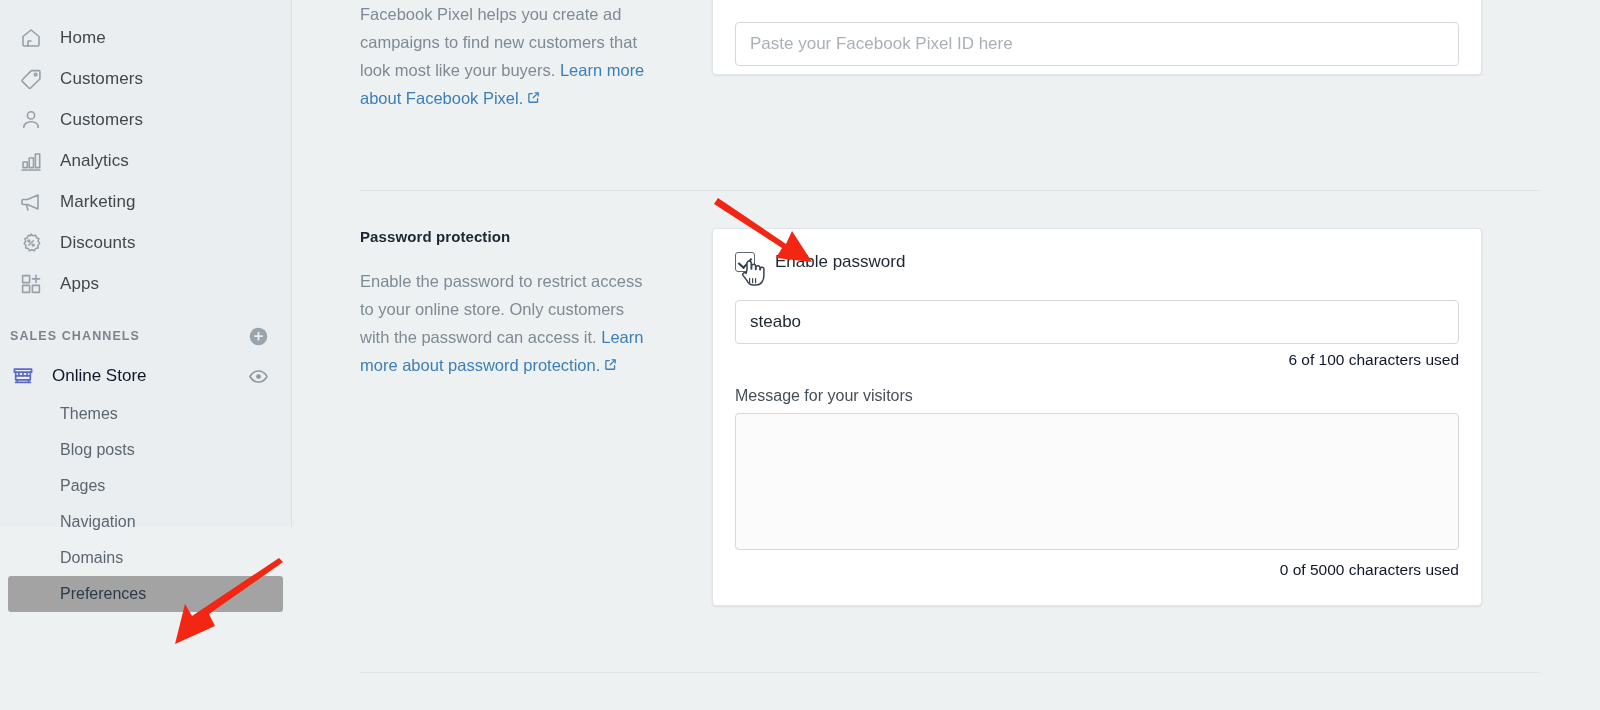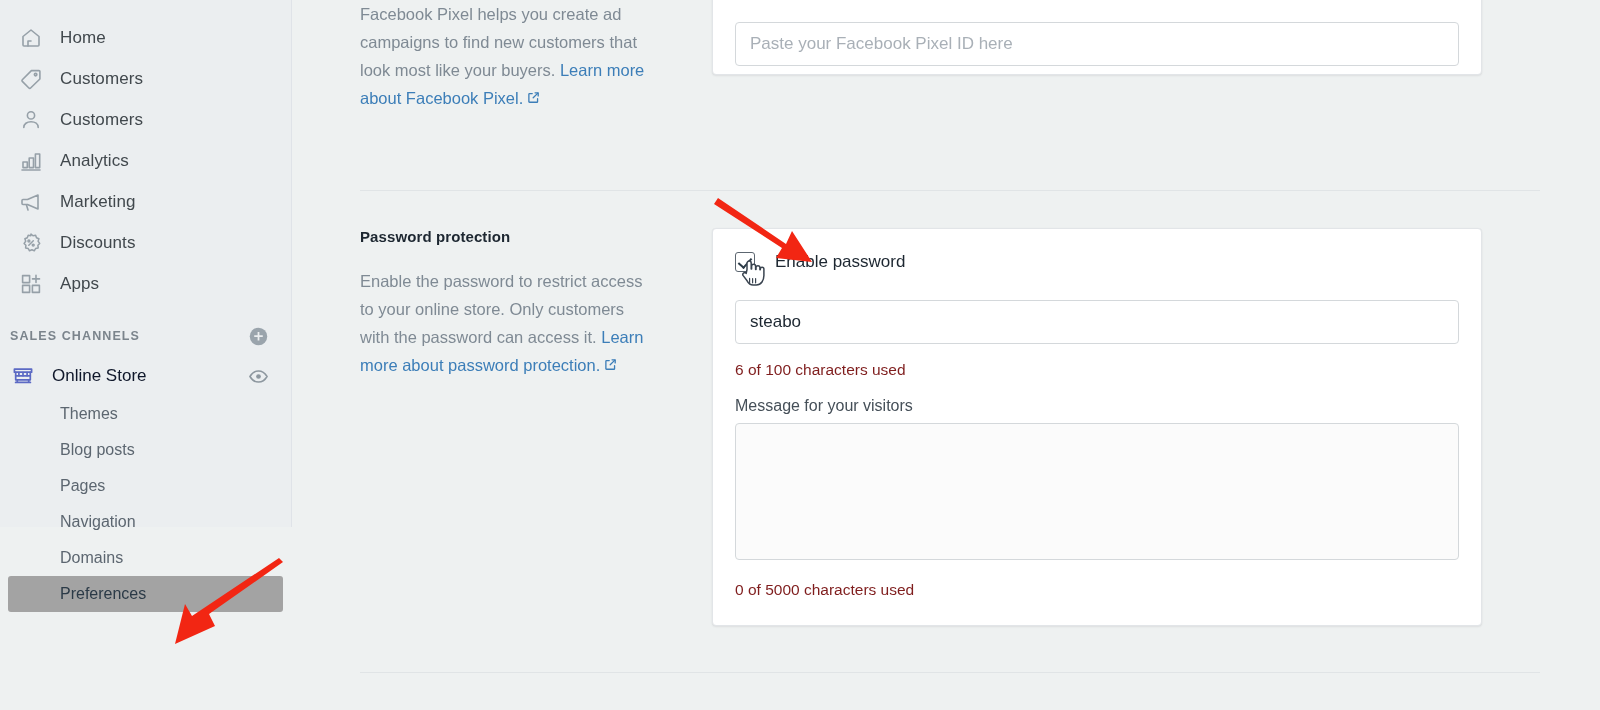--- a/index.html
+++ b/index.html
@@ -162,22 +162,23 @@
     padding: 10px 14px;
     font-size: 16px;
     font-family: "Liberation Sans", sans-serif;
     color: #1d2731;
     background: #fbfbfb;
     resize: none;
     outline: none;
   }
   .helper {
     font-size: 15.5px;
-    color: #7f1d1d;
-    margin-top: 17px;
+    color: #0f172a;
+    margin-top: 7px;
+    text-align: right;
   }
 
   .checkrow { display: flex; align-items: center; position: relative; }
   .checkbox {
     width: 20px; height: 20px;
     border: 1.6px solid #5c6670;
     border-radius: 3px;
     background: #fff;
     position: relative;
     flex: 0 0 20px;

